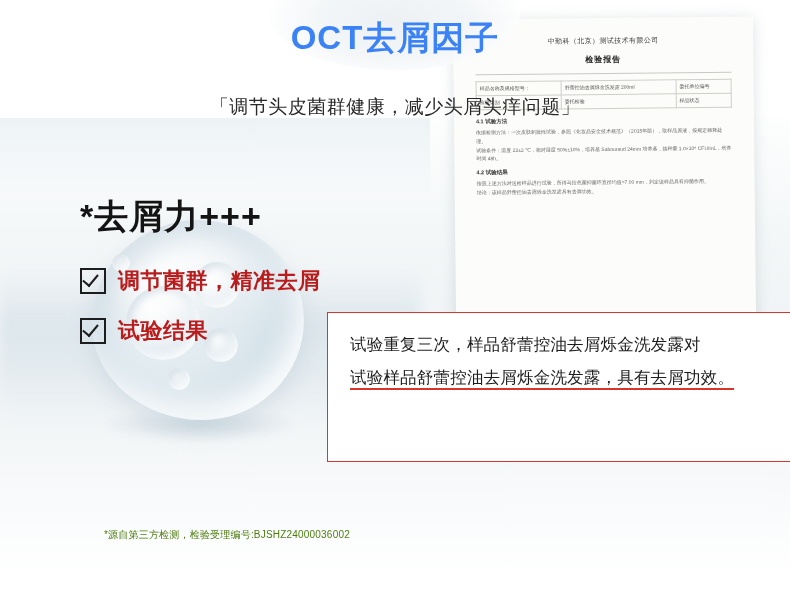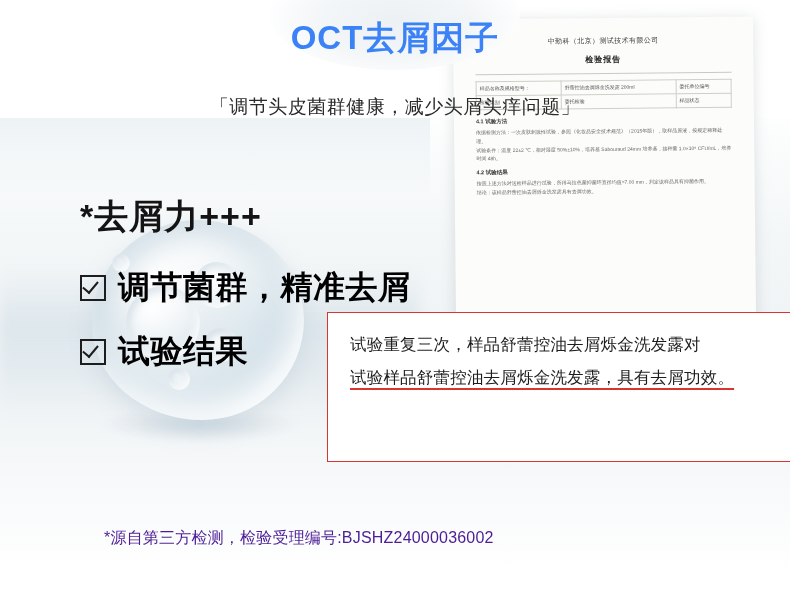--- a/index.html
+++ b/index.html
@@ -123,23 +123,23 @@
     position: absolute;
     left: 4px;
     top: 1px;
     width: 7px;
     height: 13px;
     border-right: 2.5px solid #1d1d1d;
     border-bottom: 2.5px solid #1d1d1d;
     transform: rotate(40deg);
   }
   .bullet-text {
-    font-size: 32px;
+    font-size: 22px;
     font-weight: bold;
-    color: #000000;
+    color: #b91c1c;
     letter-spacing: .5px;
     white-space: nowrap;
   }
 
   
   .bubble-wrap {
     position: absolute;
     left: 72px;
     top: 200px;
     width: 250px;
@@ -344,22 +344,22 @@
     text-decoration-color: #d9352f;
     text-underline-offset: 5px;
     text-decoration-thickness: 1.5px;
   }
 
   
   .footnote {
     position: absolute;
     left: 104px;
     top: 528px;
-    font-size: 16px;
-    color: #4c1d95;
+    font-size: 10px;
+    color: #4d7c0f;
     letter-spacing: .2px;
     z-index: 6;
   }
 </style>
 </head>
 <body>
 
 <div id="page">
 
   <div class="header">

